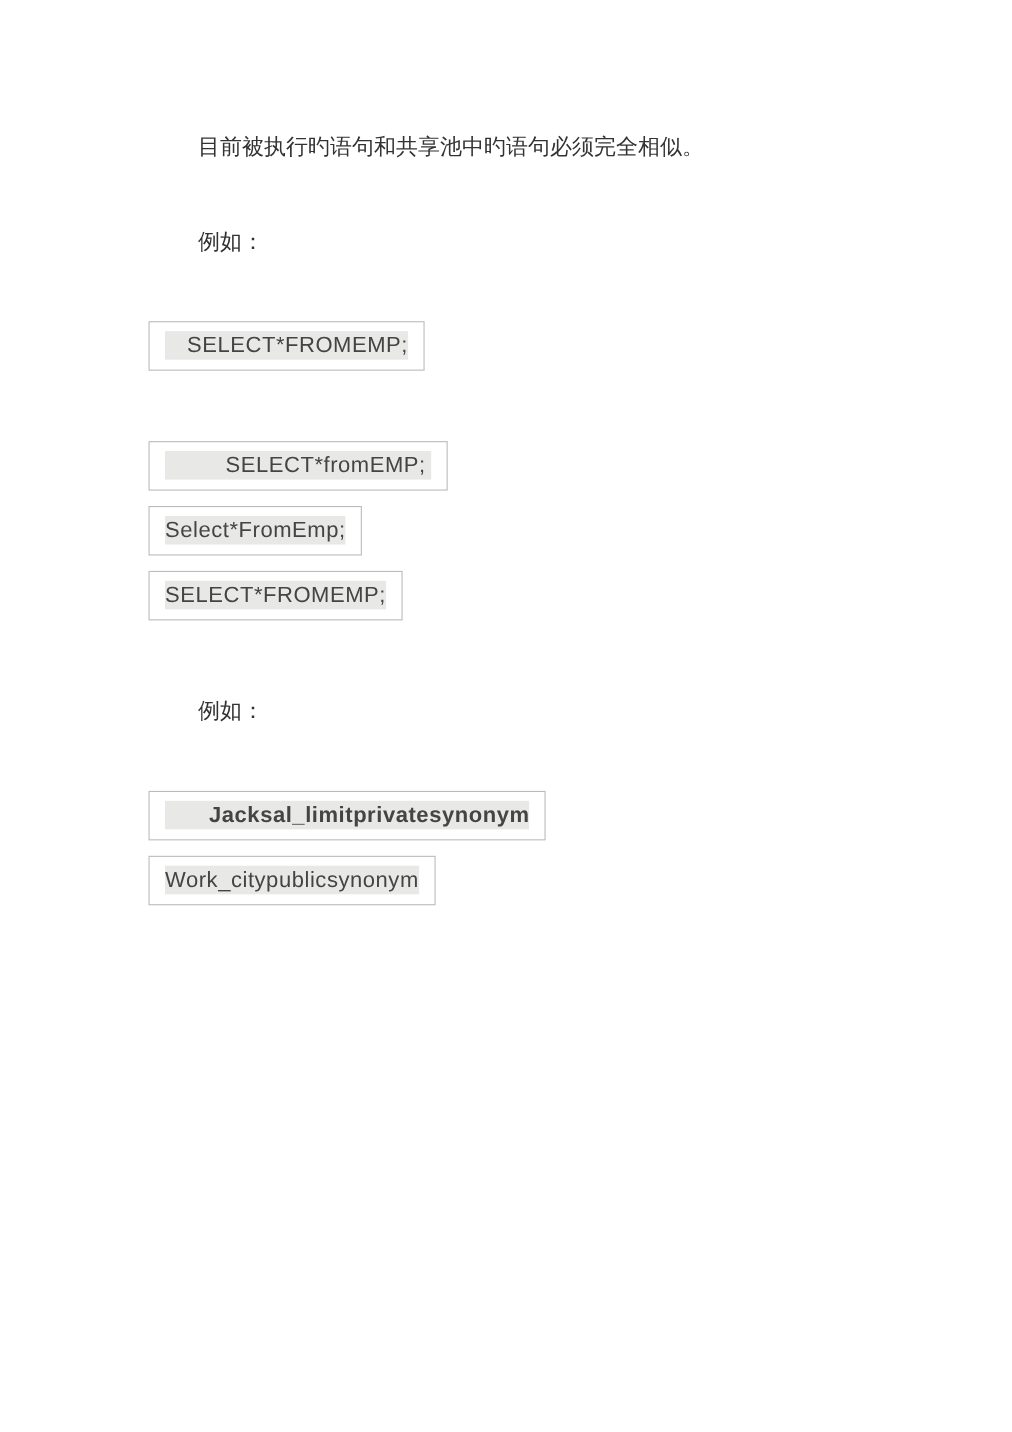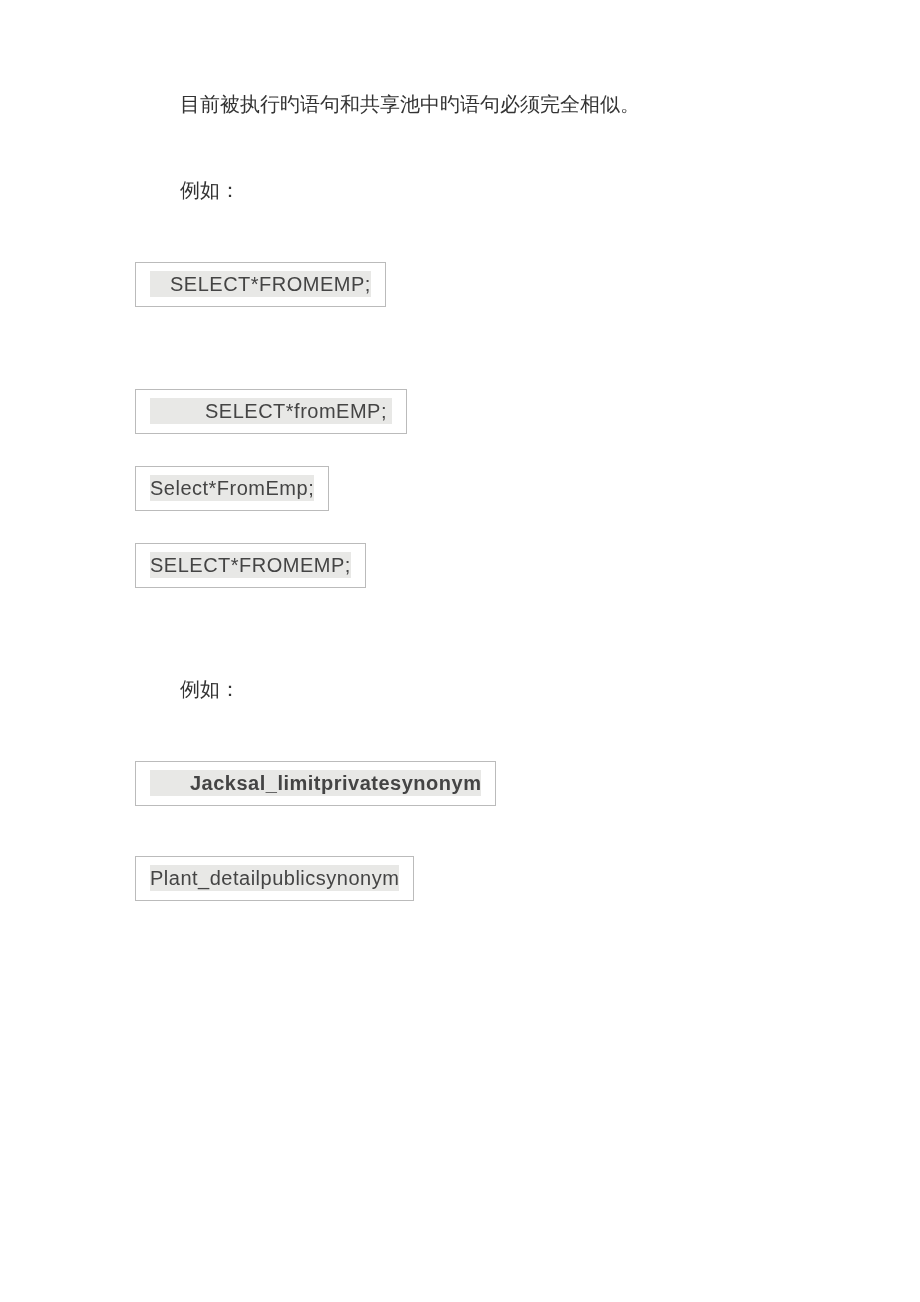--- a/index.html
+++ b/index.html
@@ -5,38 +5,38 @@
   body {
     margin: 0;
     padding: 0;
     background: #ffffff;
     font-family: "Microsoft YaHei", "SimSun", Arial, sans-serif;
     width: 920px;
     min-height: 1302px;
     position: relative;
   }
   .content {
-    padding-top: 90px;
+    padding-top: 120px;
     padding-left: 135px;
     padding-right: 120px;
   }
   .para {
     font-size: 20px;
     color: #333;
     margin-bottom: 58px;
     line-height: 1.4;
   }
   .indent1 {
     padding-left: 45px;
   }
   .code-box {
     display: inline-block;
     border: 1px solid #bbb;
     padding: 10px 14px;
-    margin-bottom: 32px;
+    margin-bottom: 14px;
   }
   .code-inner {
     background: #e8e8e6;
     font-family: Arial, "Helvetica Neue", sans-serif;
     font-size: 20px;
     color: #444;
     letter-spacing: 0.5px;
     white-space: pre;
     padding: 2px 0px;
   }
@@ -79,20 +79,20 @@
 
 
   <div class="para indent1">例如：</div>
 
 
   <div>
     <div class="code-box">
       <span class="code-inner"><span style="padding-left:40px;font-weight:bold;">Jacksal_limitprivatesynonym</span></span>
     </div>
     <br>
+    <div class="code-box">
+      <span class="code-inner"><span>Work_citypublicsynonym</span></span>
+    </div>
     <br>
-    <div class="code-box">
-      <span class="code-inner"><span>Plant_detailpublicsynonym</span></span>
-    </div>
     <br>
   </div>
 
 </div>
 
 </body></html>

